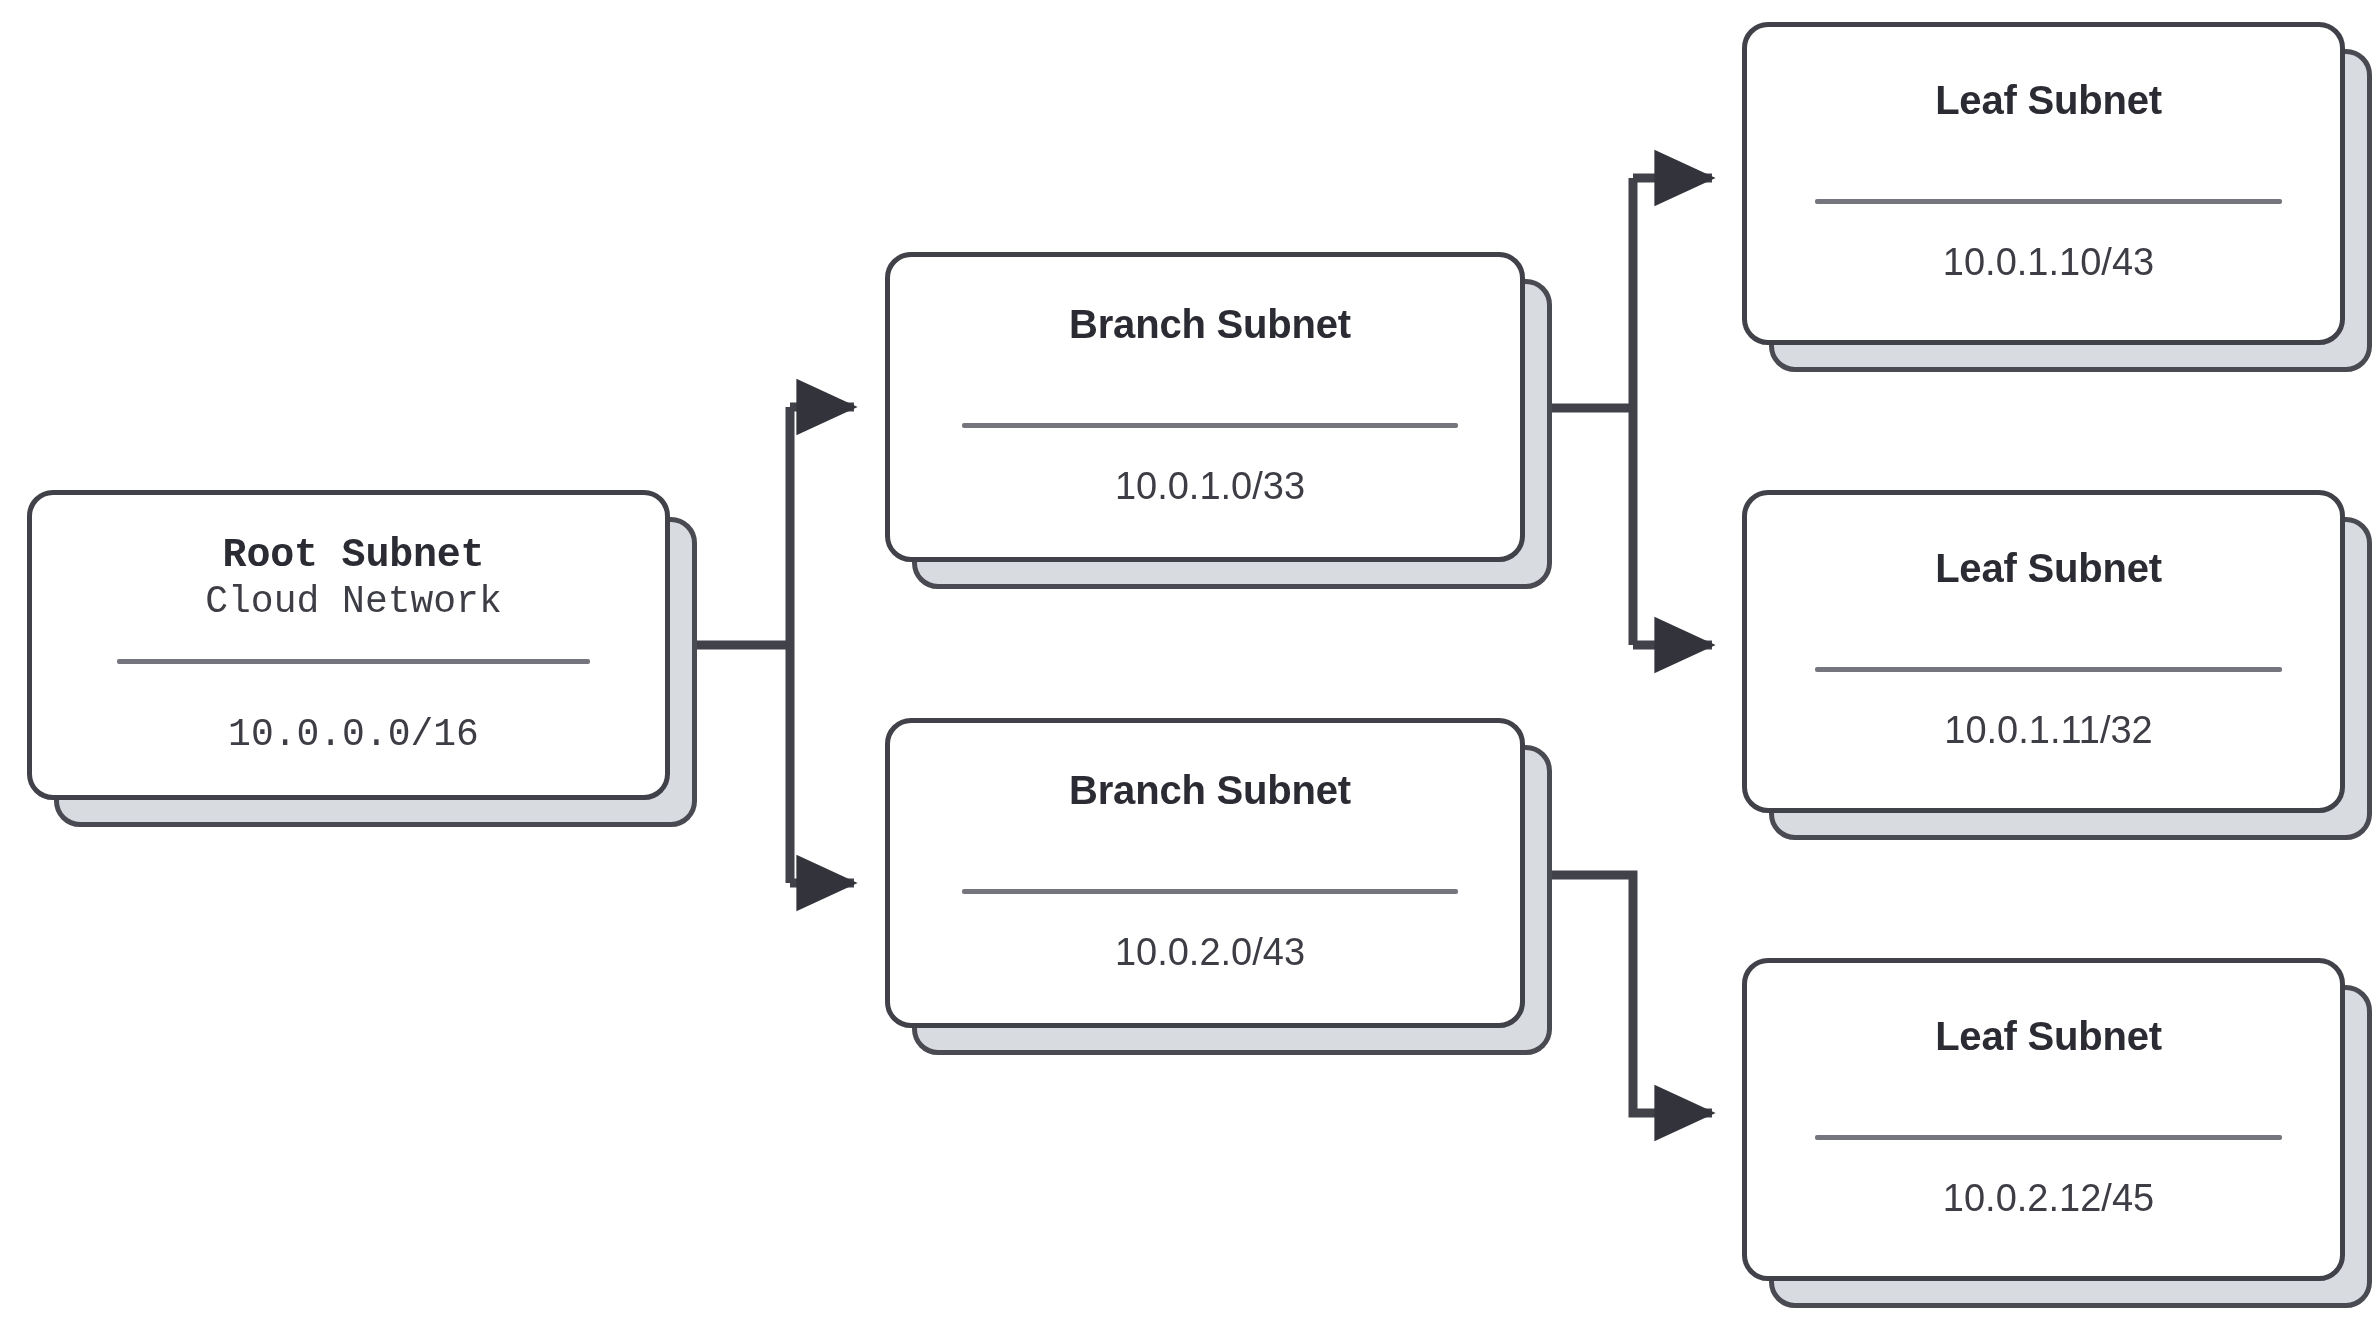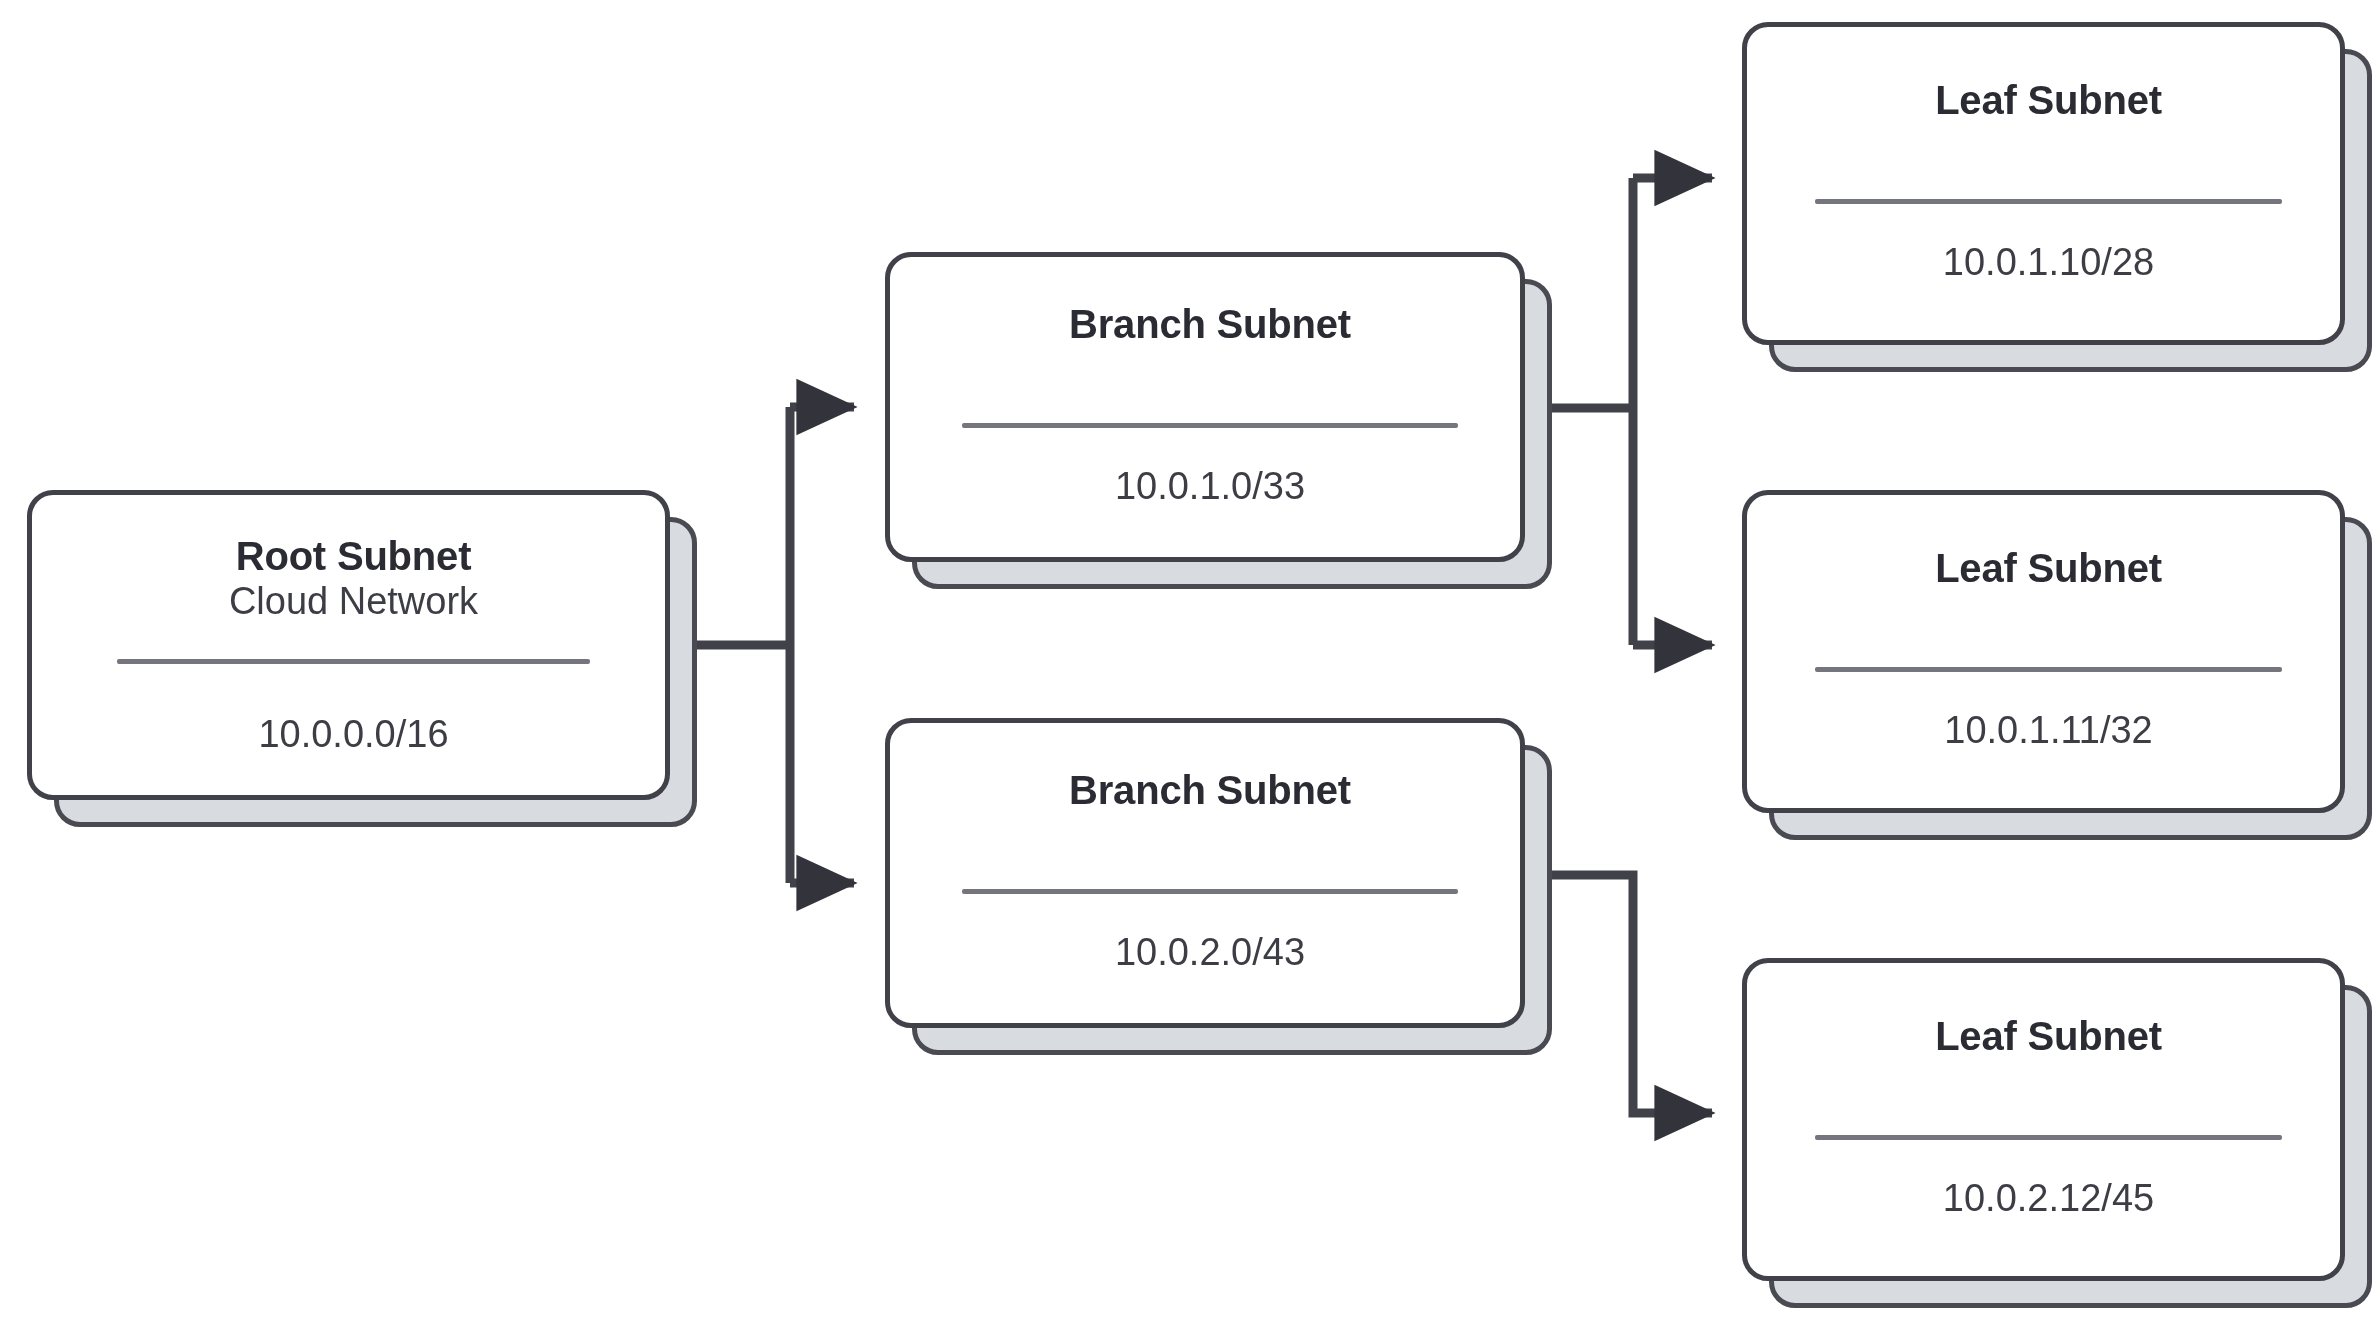--- a/index.html
+++ b/index.html
@@ -134,21 +134,21 @@
     <path d="M1552,408 L1633,408" fill="none" stroke="#41414a" stroke-width="9" stroke-linecap="butt"></path>
     <path d="M1633,178 L1633,645" fill="none" stroke="#41414a" stroke-width="9" stroke-linecap="butt"></path>
 
     <path d="M1633,178 L1712,178" fill="none" stroke="#41414a" stroke-width="9" stroke-linecap="butt" marker-end="url(#arrowhead)"></path>
 
     <path d="M1633,645 L1712,645" fill="none" stroke="#41414a" stroke-width="9" stroke-linecap="butt" marker-end="url(#arrowhead)"></path>
 
     <path d="M1528,875 L1633,875 L1633,1113 L1712,1113" fill="none" stroke="#41414a" stroke-width="9" stroke-linecap="butt" stroke-linejoin="miter" marker-end="url(#arrowhead)"></path>
   </svg>
 
-  <div class="node root" style="left:27px; top:490px; width:643px; height:310px;">
+  <div class="node root" style="left:27px; top:490px; width:643px; height:310px;font-family:Liberation Mono, monospace;">
     <div class="node-shadow"></div>
     <div class="node-face">
       <div class="node-title">Root Subnet</div>
       <div class="node-subtitle">Cloud Network</div>
       <div class="node-divider"></div>
       <div class="node-cidr">10.0.0.0/16</div>
     </div>
   </div>
 
   <div class="node branch" style="left:885px; top:252px; width:640px; height:310px;">
@@ -167,21 +167,21 @@
       <div class="node-divider"></div>
       <div class="node-cidr">10.0.2.0/43</div>
     </div>
   </div>
 
   <div class="node leaf" style="left:1742px; top:22px; width:603px; height:323px;">
     <div class="node-shadow"></div>
     <div class="node-face">
       <div class="node-title">Leaf Subnet</div>
       <div class="node-divider"></div>
-      <div class="node-cidr">10.0.1.10/28</div>
+      <div class="node-cidr">10.0.1.10/43</div>
     </div>
   </div>
 
   <div class="node leaf" style="left:1742px; top:490px; width:603px; height:323px;">
     <div class="node-shadow"></div>
     <div class="node-face">
       <div class="node-title">Leaf Subnet</div>
       <div class="node-divider"></div>
       <div class="node-cidr">10.0.1.11/32</div>
     </div>

